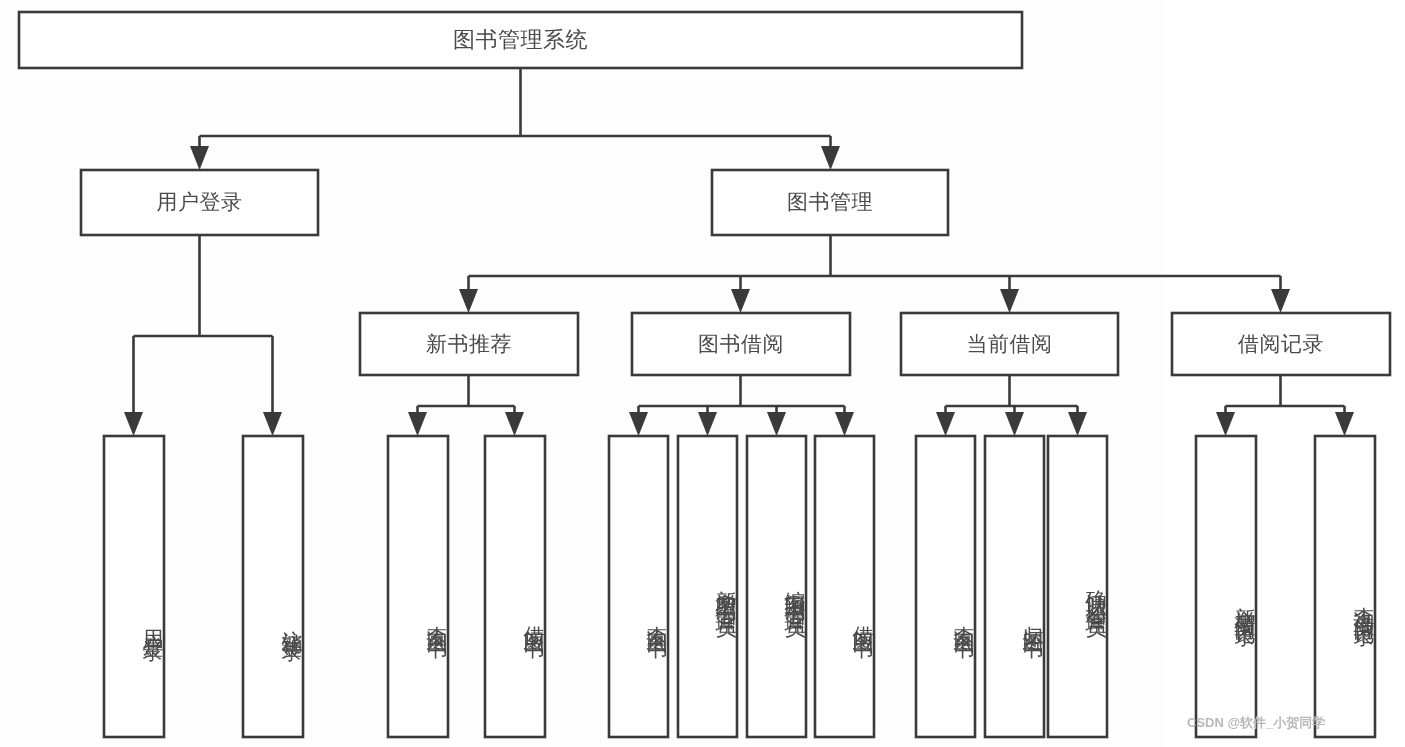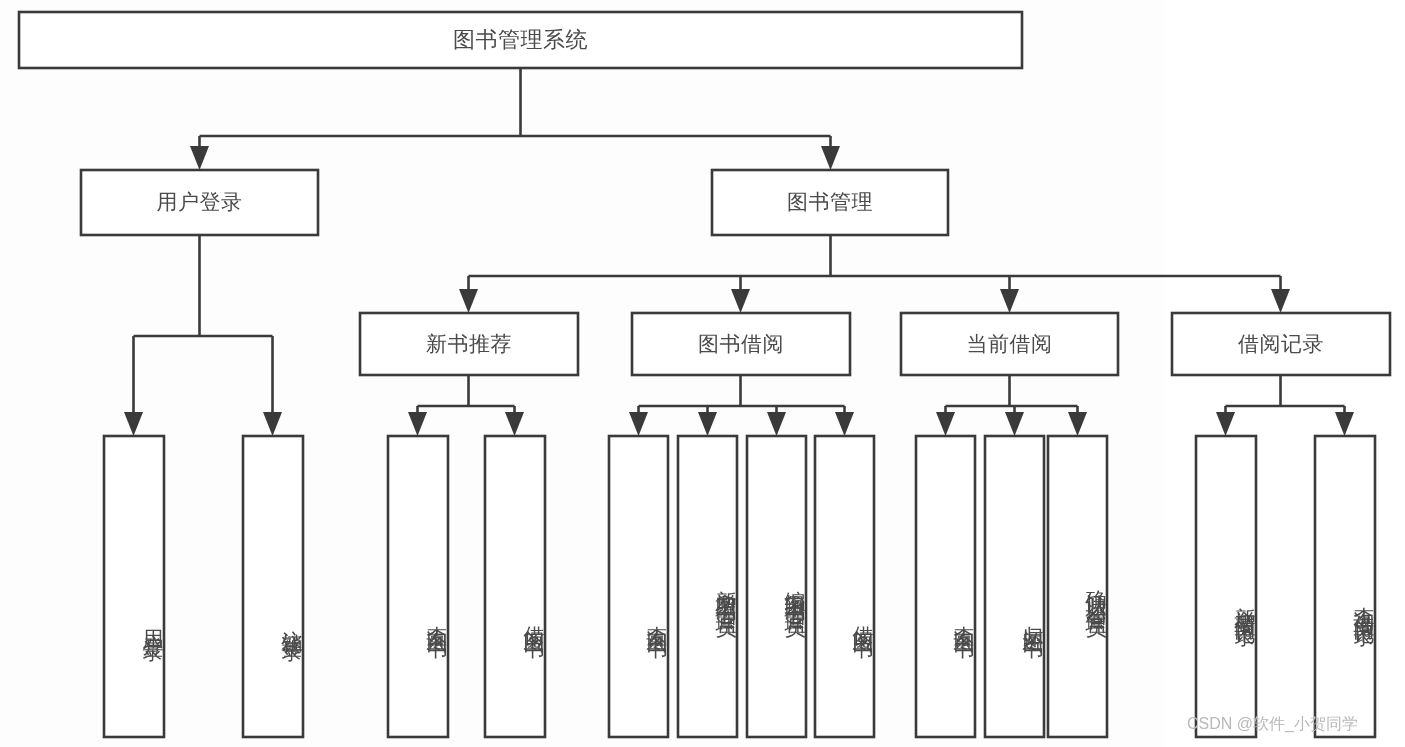--- a/index.html
+++ b/index.html
@@ -66,25 +66,26 @@
     text-align: center;
     display: flex;
     align-items: flex-start;
     justify-content: center;
     pointer-events: none;
     white-space: nowrap;
   }
   .watermark {
     position: absolute;
     font-family: "Liberation Sans", "DejaVu Sans", sans-serif;
-    font-size: 16px;
+    font-size: 13px;
     color: #b8b8b8;
     left: 1187px;
     top: 714px;
     white-space: nowrap;
+    font-weight: bold;
   }
 </style>
 </head>
 <body>
 
 <div id="diagram-root">
 
   <svg class="canvas" viewBox="0 0 1405 747">
 
     <g>

